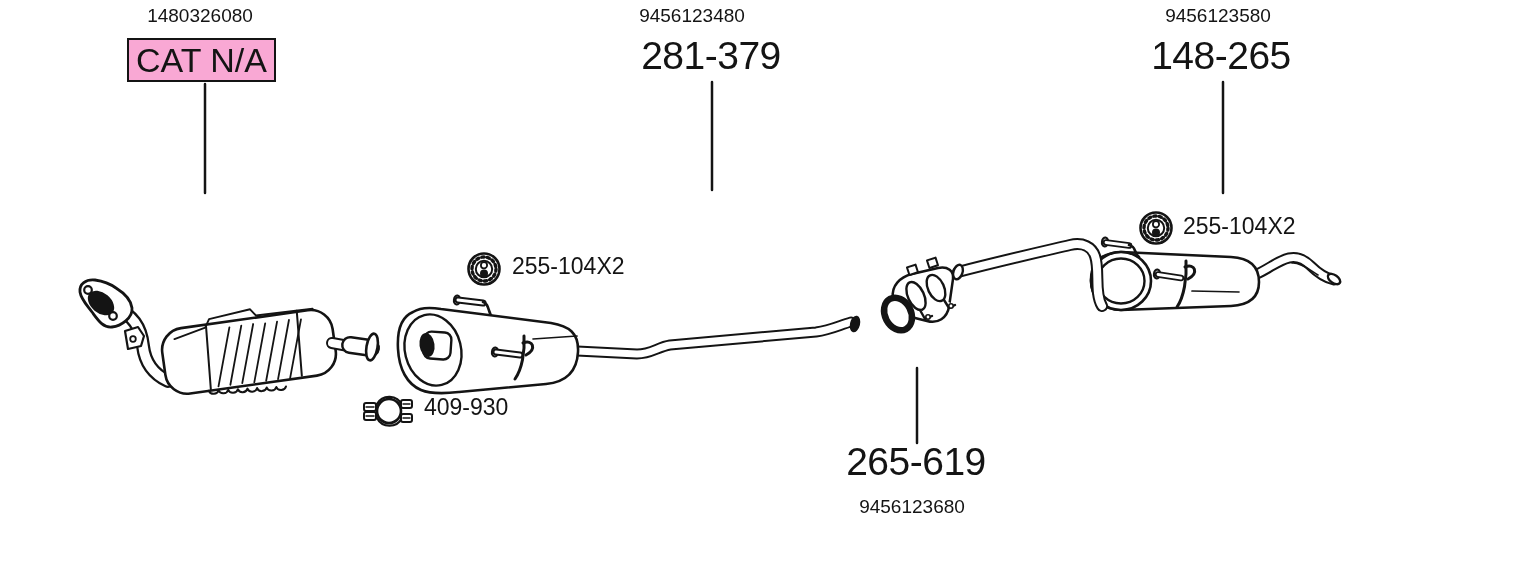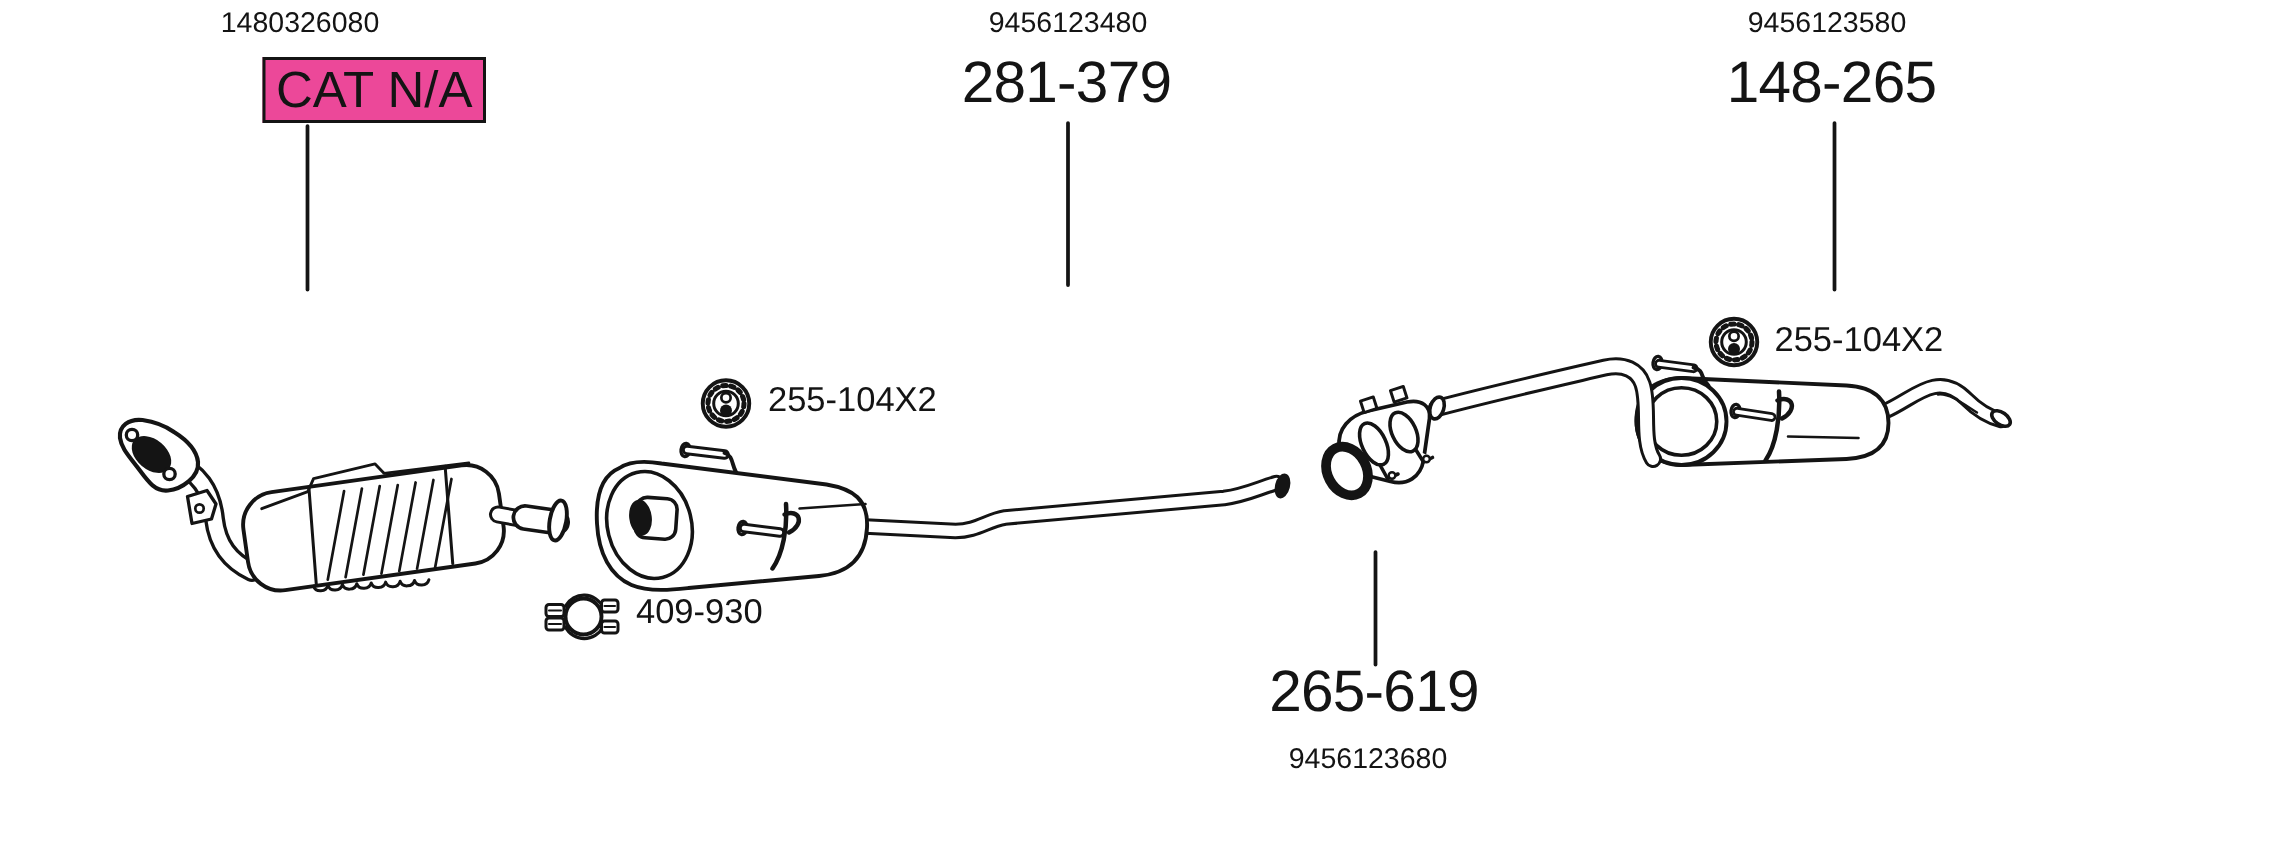--- a/index.html
+++ b/index.html
@@ -6,21 +6,21 @@
   .stage{
     position:relative;width:1530px;height:566px;background:#ffffff;overflow:hidden;
     font-family:"Liberation Sans","DejaVu Sans",sans-serif;color:#141414;padding-left:16px;
   }
   .art{position:absolute;left:0;top:0;}
   .lbl{position:absolute;white-space:nowrap;line-height:1.15;color:#141414;}
   .center{transform:translateX(-50%);}
   .small{font-size:19px;}
   .big{font-size:39px;letter-spacing:-0.5px;}
   .callout{font-size:23px;}
-  .boxed{border:2.5px solid #141414;background:#ec4899;margin-left:48px;}
+  .boxed{border:2.5px solid #141414;background:#f9a8d4;}
   .catbox{font-size:34px;line-height:1.18;padding:0 7px;}
   .sysbox{font-size:31px;line-height:1.05;padding:1px 9px;}
 </style>
 </head>
 <body>
 
 <div class="stage">
 
   <svg class="art" width="1530" height="566" viewBox="0 0 1530 566">
     <defs>
@@ -139,21 +139,21 @@
         <rect x="37" y="18" width="11" height="8" rx="2" fill="#ffffff" stroke="#141414" stroke-width="2"></rect>
         <line x1="39" y1="8" x2="46" y2="8" stroke="#141414" stroke-width="1.4"></line>
         <line x1="39" y1="22" x2="46" y2="22" stroke="#141414" stroke-width="1.4"></line>
       </g>
     </g>
   </svg>
 
   <div class="lbl small center" style="left:200px;top:5px">1480326080</div>
   <div class="lbl boxed catbox" style="left:127px;top:38px">CAT N/A</div>
 
-  <div class="lbl small center" style="left:712px;top:5px">9456123480</div>
+  <div class="lbl small center" style="left:692px;top:5px">9456123480</div>
   <div class="lbl big center" style="left:711px;top:34px">281-379</div>
 
   <div class="lbl small center" style="left:1218px;top:5px">9456123580</div>
   <div class="lbl big center" style="left:1221px;top:34px">148-265</div>
 
   <div class="lbl big center" style="left:916px;top:440px">265-619</div>
   <div class="lbl small center" style="left:912px;top:496px">9456123680</div>
 
   <div class="lbl callout" style="left:512px;top:253px">255-104X2</div>
   <div class="lbl callout" style="left:424px;top:394px">409-930</div>

